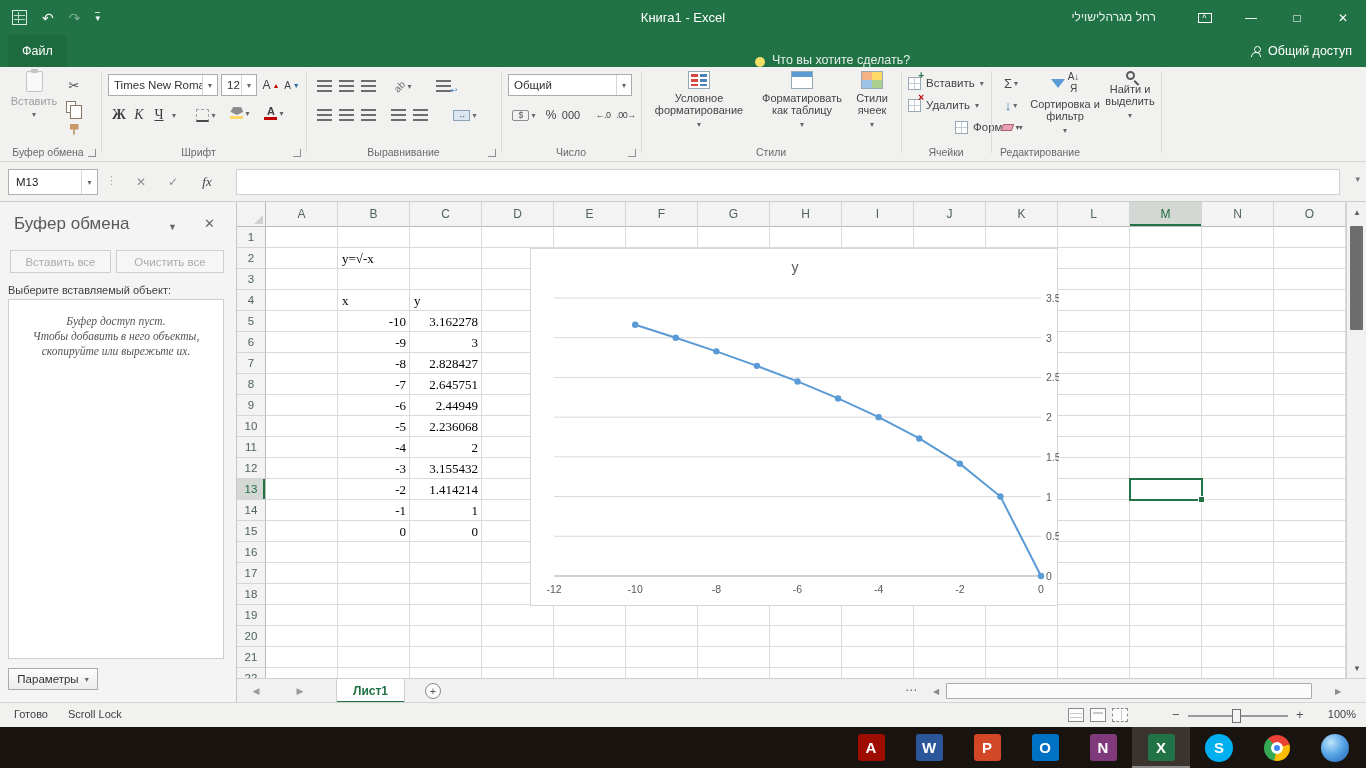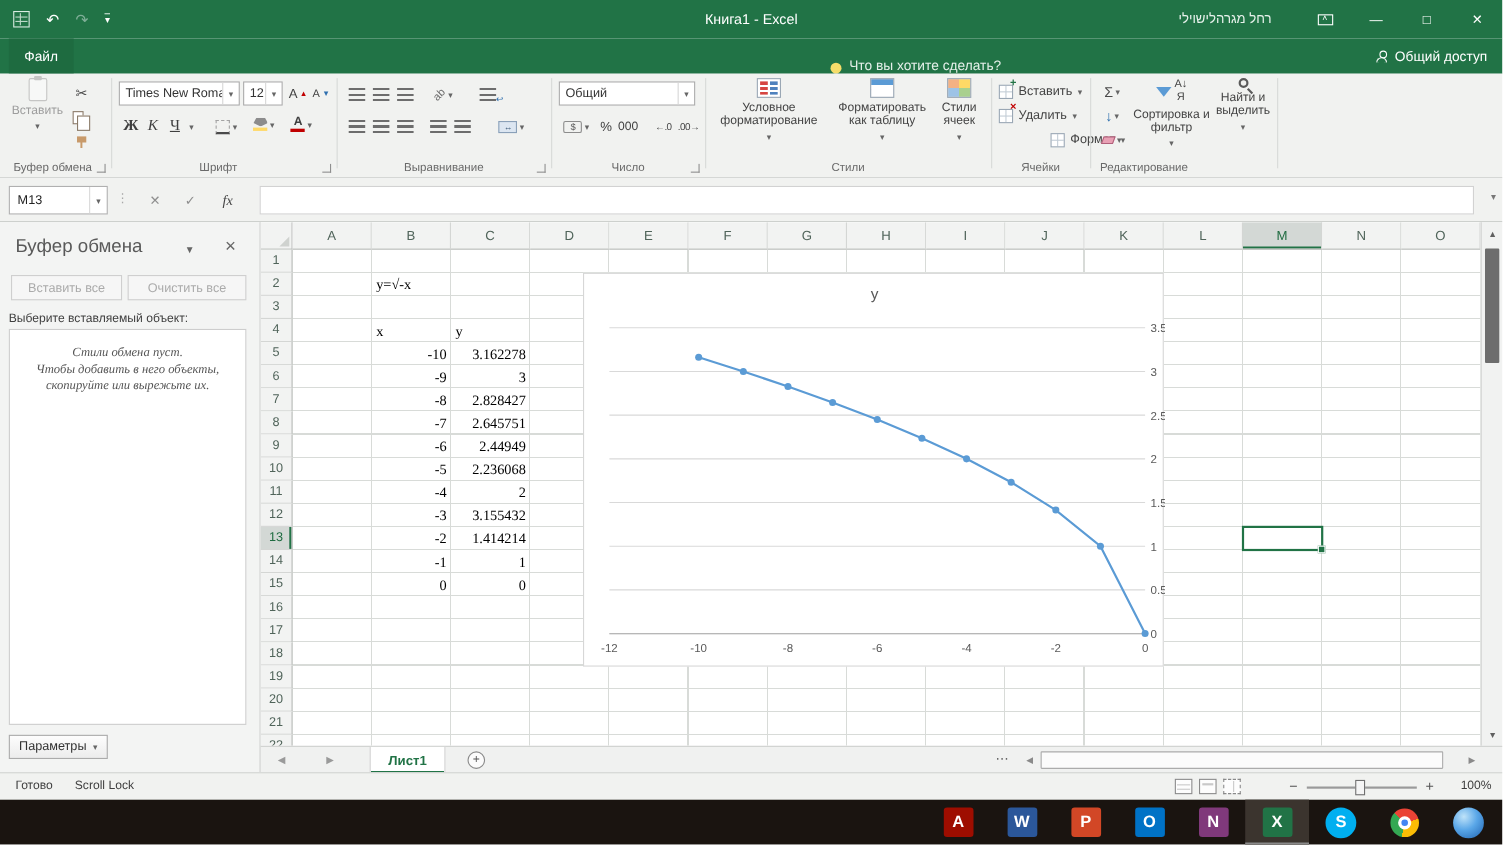--- a/index.html
+++ b/index.html
@@ -420,21 +420,21 @@
 
   <div class="abs" id="pane">
     <div id="panetitle">Буфер обмена</div>
     <span class="panecaret">▼</span>
     <span class="paneclose">✕</span>
     <div class="panebtn" style="left:10px;width:101px;">Вставить все</div>
     <div class="panebtn" style="left:116px;width:108px;">Очистить все</div>
     <div id="paneprompt">Выберите вставляемый объект:</div>
     <div id="panebox">
       <div class="emptytxt">
-        <div>Стили обмена пуст.</div>
+        <div>Буфер доступ пуст.</div>
         <div>Чтобы добавить в него объекты,</div>
         <div>скопируйте или вырежьте их.</div>
       </div>
     </div>
     <div id="optionsbtn">
       <span>Параметры</span>
         <span class="arrow">▾</span>
     </div>
   </div>
 

